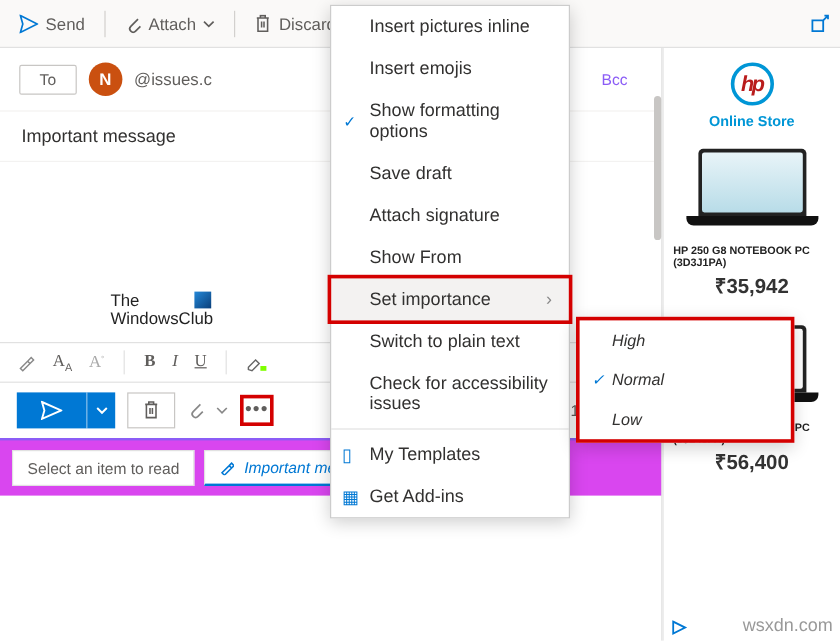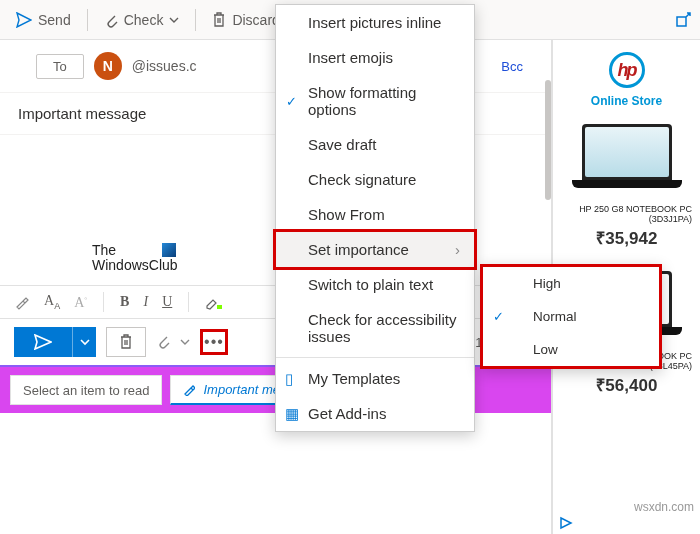--- a/index.html
+++ b/index.html
@@ -11,29 +11,29 @@
     .topbar-right { margin-left: auto; display: flex; align-items: center; gap: 6px; }
     .content { display: flex; height: 494px; }
     .main { flex: 1; position: relative; border-right: 1px solid #e1e1e1; }
     .ad { width: 148px; border-left: 1px solid #e1e1e1; background: #fff; display: flex; flex-direction: column; align-items: center; padding-top: 12px; font-size: 10px; color: #333; position: relative; }
     .hp-logo { width: 36px; height: 36px; border: 3px solid #0096d6; border-radius: 50%; display:flex;align-items:center;justify-content:center;color:#b91c1c;font-weight:bold;font-style:italic;font-size:18px;letter-spacing:-2px; }
     .ad-title { color: #0096d6; font-weight: bold; font-size: 12px; margin: 6px 0 10px; }
     .laptop { width: 110px; height: 70px; margin: 6px 0; }
     .laptop-body { width: 90px; height: 56px; background: #222; border-radius: 4px 4px 0 0; margin: 0 auto; padding: 3px; }
     .laptop-screen { width: 100%; height: 100%; background: linear-gradient(180deg,#e8f4f8 0%,#d0e8f0 50%,#b8dce8 100%); border-radius: 2px; }
     .laptop-base { width: 110px; height: 8px; background: #111; border-radius: 0 0 6px 6px; margin: 0 auto; }
-    .prod-name { font-size: 9px; font-weight: normal; text-align: right; padding: 0 8px; margin-top: 4px; color:#222; }
+    .prod-name { font-size: 9px; font-weight: bold; text-align: left; padding: 0 8px; margin-top: 4px; color:#222; }
     .prod-price { font-size: 17px; font-weight: bold; text-align: center; margin: 2px 0 16px; }
-    .watermark { position: absolute; bottom: 20px; right: 6px; font-size: 12px; color: #999; text-align: right; }
+    .watermark { position: absolute; bottom: 4px; right: 6px; font-size: 15px; color: #999; text-align: right; }
     .ad-play { position: absolute; bottom: 4px; left: 6px; color: #0078d4; }
     .recipients { display: flex; align-items: center; padding: 12px 16px; gap: 10px; }
-    .to-btn { border: 1px solid #c8c6c4; padding: 4px 16px; font-size: 13px; color: #605e5c; border-radius: 2px; background: #fff; margin-left: 20px; }
+    .to-btn { border: 1px solid #c8c6c4; padding: 4px 16px; font-size: 13px; color: #605e5c; border-radius: 2px; background: #fff; }
     .avatar { width: 28px; height: 28px; border-radius: 50%; background: #ca5010; color: #fff; display: flex; align-items: center; justify-content: center; font-size: 14px; font-weight: 600; }
     .email-pill { font-size: 14px; color: #605e5c; }
-    .bcc { font-size: 13px; color: #1d4ed8; margin-left: auto; padding-right: 12px; }
+    .bcc { font-size: 13px; color: #8b5cf6; margin-left: auto; padding-right: 12px; }
     .subject { padding: 12px 18px; font-size: 15px; color: #323130; border-top: 1px solid #f3f2f1; border-bottom: 1px solid #f3f2f1; }
     .body-area { height: 150px; position: relative; }
     .wclub { position: absolute; left: 92px; top: 108px; font-size: 14px; color: #222; line-height: 1.1; }
     .wclub .sq { display:inline-block; width:14px; height:14px; background: linear-gradient(135deg,#2488d8,#0a3f7a); margin-left: 42px; vertical-align: -2px; }
     .fmt-toolbar { display: flex; align-items: center; gap: 14px; padding: 6px 14px; border-top: 1px solid #e1e1e1; font-size: 14px; color: #605e5c; }
     .fmt-toolbar .sep { width: 1px; height: 20px; background: #e1e1e1; margin: 0 2px; }
     .action-bar { display: flex; align-items: center; gap: 10px; padding: 8px 14px; border-top: 1px solid #e1e1e1; }
     .send-main { display: flex; }
     .send-btn { background: #0078d4; color: #fff; border: none; width: 58px; height: 30px; display:flex;align-items:center;justify-content:center; }
     .send-arrow { background: #0078d4; color: #fff; border: none; border-left: 1px solid rgba(255,255,255,0.4); width: 24px; height: 30px; display:flex;align-items:center;justify-content:center; }
@@ -45,39 +45,39 @@
     .tab.sel { color: #605e5c; }
     .tab.active { color: #0078d4; font-style: italic; border-bottom: 2px solid #0078d4; }
     .menu { position: absolute; left: 275px; top: 4px; width: 200px; background: #fff; border: 1px solid #ccc; box-shadow: 0 4px 14px rgba(0,0,0,0.2); font-size: 15px; color: #323130; z-index: 10; }
     .menu-item { display: flex; align-items: center; padding: 9px 14px 9px 32px; cursor: pointer; position: relative; }
     .menu-item.check::before { content: "✓"; position: absolute; left: 10px; color: #0078d4; font-size: 13px; }
     .menu-item.hi { background: #f3f2f1; border: 3px solid #d40000; margin: -3px; padding: 9px 14px 9px 32px; }
     .menu-item .chev { margin-left: auto; color: #888; }
     .menu-sep { height: 1px; background: #e1e1e1; margin: 3px 0; }
     .menu-item .micon { position: absolute; left: 9px; color: #0078d4; }
     .submenu { position: absolute; left: 480px; top: 264px; width: 182px; background: #fff; border: 3px solid #d40000; box-shadow: 0 4px 14px rgba(0,0,0,0.2); font-size: 13.5px; color: #323130; z-index: 11; }
-    .submenu .menu-item { padding: 9px 14px 9px 50px; }
+    .submenu .menu-item { padding: 9px 14px 9px 27px; font-style: italic; }
     .scrollbar { position: absolute; right: 0; top: 40px; width: 6px; height: 120px; background: #c8c6c4; border-radius: 3px; }
   </style>
 </head>
 <body>
 
 <div class="topbar">
   <div class="topbar-btn">
     <svg width="16" height="16" viewBox="0 0 16 16">
         <path d="M1 1 L15 8 L1 15 L3 8 Z" fill="none" stroke="#0078d4" stroke-width="1.4"></path>
       </svg>
     <span>Send</span>
   </div>
   <div class="topbar-sep"></div>
   <div class="topbar-btn">
     <svg width="14" height="16" viewBox="0 0 14 16">
         <path d="M11 4 L5 10 Q3 12 5 14 Q7 16 9 14 L13 10" fill="none" stroke="#605e5c" stroke-width="1.4"></path>
       </svg>
-    <span>Check</span>
+    <span>Attach</span>
     <svg width="10" height="10" viewBox="0 0 10 10">
         <path d="M1 3 L5 7 L9 3" fill="none" stroke="#605e5c" stroke-width="1.4"></path>
       </svg>
   </div>
   <div class="topbar-sep"></div>
   <div class="topbar-btn">
     <svg width="14" height="16" viewBox="0 0 14 16">
         <path d="M2 3 H12 M5 3 V1 H9 V3 M3 3 V14 H11 V3 M6 6 V11 M8 6 V11" fill="none" stroke="#605e5c" stroke-width="1.3"></path>
       </svg>
     <span>Discard</span>
@@ -191,21 +191,21 @@
         <path d="M2 2 L12 7 L2 12 Z" fill="none" stroke="#0078d4" stroke-width="1.5"></path>
       </svg>
   </div>
 </div>
 
 <div class="menu">
   <div class="menu-item">Insert pictures inline</div>
   <div class="menu-item">Insert emojis</div>
   <div class="menu-item check">Show formatting options</div>
   <div class="menu-item">Save draft</div>
-  <div class="menu-item">Check signature</div>
+  <div class="menu-item">Attach signature</div>
   <div class="menu-item">Show From</div>
   <div class="menu-item hi">
     <span>Set importance</span>
     <span class="chev">›</span>
   </div>
   <div class="menu-item">Switch to plain text</div>
   <div class="menu-item">Check for accessibility issues</div>
   <div class="menu-sep"></div>
   <div class="menu-item">
     <span class="micon">▯</span>

